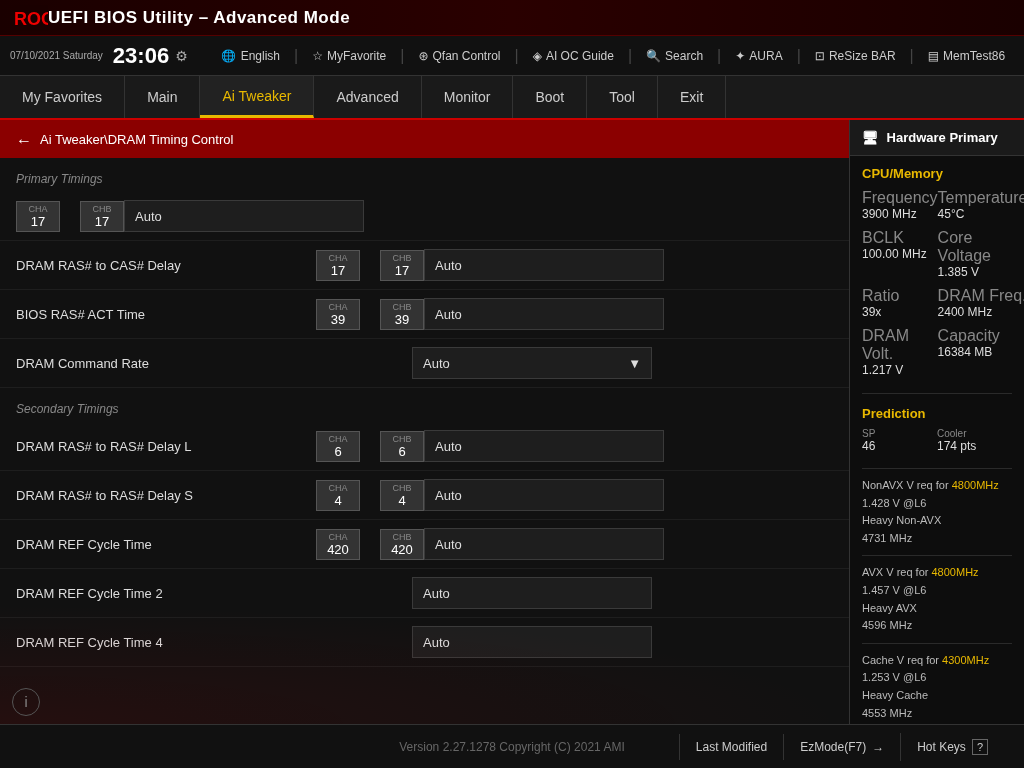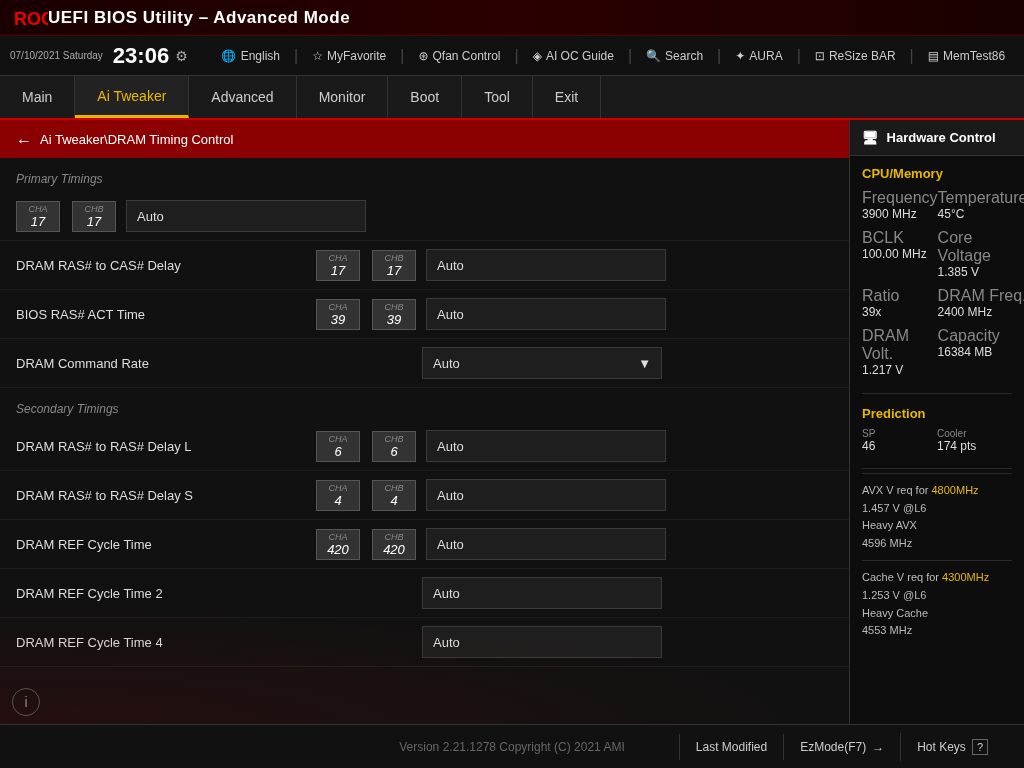--- a/index.html
+++ b/index.html
@@ -139,23 +139,22 @@
       min-height: 44px;
       border-bottom: 1px solid #1e1e1e;
     }
     .setting-label {
       flex: 0 0 300px;
       font-size: 13px;
       color: #ddd;
     }
     .channel-boxes {
       display: flex;
-      gap: 12px;
-      margin-right: 10px;
-      font-style: italic;
+      gap: 20px;
+      margin-right: 0;
     }
     .channel-box {
       background: #333;
       border: 1px solid #555;
       width: 44px;
       text-align: center;
       font-size: 11px;
       color: #ccc;
       padding: 2px 0;
     }
@@ -408,20 +407,23 @@
   </div>
   <span class="separator">|</span>
   <div class="info-item">
     <span>▤</span>
     <span>MemTest86</span>
   </div>
 </div>
 
 <div class="nav-bar">
   <div class="nav-item">
+    <span>My Favorites</span>
+  </div>
+  <div class="nav-item">
     <span>Main</span>
   </div>
   <div class="nav-item active">
     <span>Ai Tweaker</span>
   </div>
   <div class="nav-item">
     <span>Advanced</span>
   </div>
   <div class="nav-item">
     <span>Monitor</span>
@@ -578,21 +580,21 @@
       <div class="setting-value">
         <span>Auto</span>
       </div>
     </div>
 
   </div>
 
   <div class="right-panel">
     <div class="hw-monitor-header">
       <span>🖥</span>
-      <span>Hardware Control</span>
+      <span>Hardware Primary</span>
     </div>
 
     <div class="hw-section-title">CPU/Memory</div>
 
     <div class="hw-grid">
       <div class="hw-cell">
         <span class="hw-cell-label">Frequency</span>
         <span class="hw-cell-value">3900 MHz</span>
       </div>
       <div class="hw-cell">
@@ -635,20 +637,34 @@
         <span class="hw-pred-value">46</span>
       </div>
       <div class="hw-pred-cell">
         <span class="hw-pred-label">Cooler</span>
         <span class="hw-pred-value">174 pts</span>
       </div>
     </div>
 
     <div class="hw-divider"></div>
 
+    <div class="hw-block">
+      <div class="hw-block-line">
+        <span>NonAVX V req for</span> <span class="hl">4800MHz</span>
+      </div>
+      <div class="hw-block-line">
+        <span>1.428 V @L6</span>
+      </div>
+      <div class="hw-block-line">
+        <span>Heavy Non-AVX</span>
+      </div>
+      <div class="hw-block-line">
+        <span>4731 MHz</span>
+      </div>
+    </div>
 
     <div class="hw-divider"></div>
 
     <div class="hw-block">
       <div class="hw-block-line">
         <span>AVX V req for</span> <span class="hl">4800MHz</span>
       </div>
       <div class="hw-block-line">
         <span>1.457 V @L6</span>
       </div>
@@ -680,21 +696,21 @@
   </div>
 </div>
 
 <div class="bg-deco"></div>
 
 <div class="info-icon-area">
   <span>i</span>
 </div>
 
 <div class="bottom-bar">
-  <span class="version">Version 2.21.1278 Copyright (C) 2021 AMI</span>
+  <span class="version">Version 2.27.1278 Copyright (C) 2021 AMI</span>
   <div class="bottom-right">
     <div class="bottom-btn">
       <span>Last Modified</span>
     </div>
     <div class="bottom-btn">
       <span>EzMode(F7)</span>
       <span>→</span>
     </div>
     <div class="bottom-btn">
       <span>Hot Keys</span>

